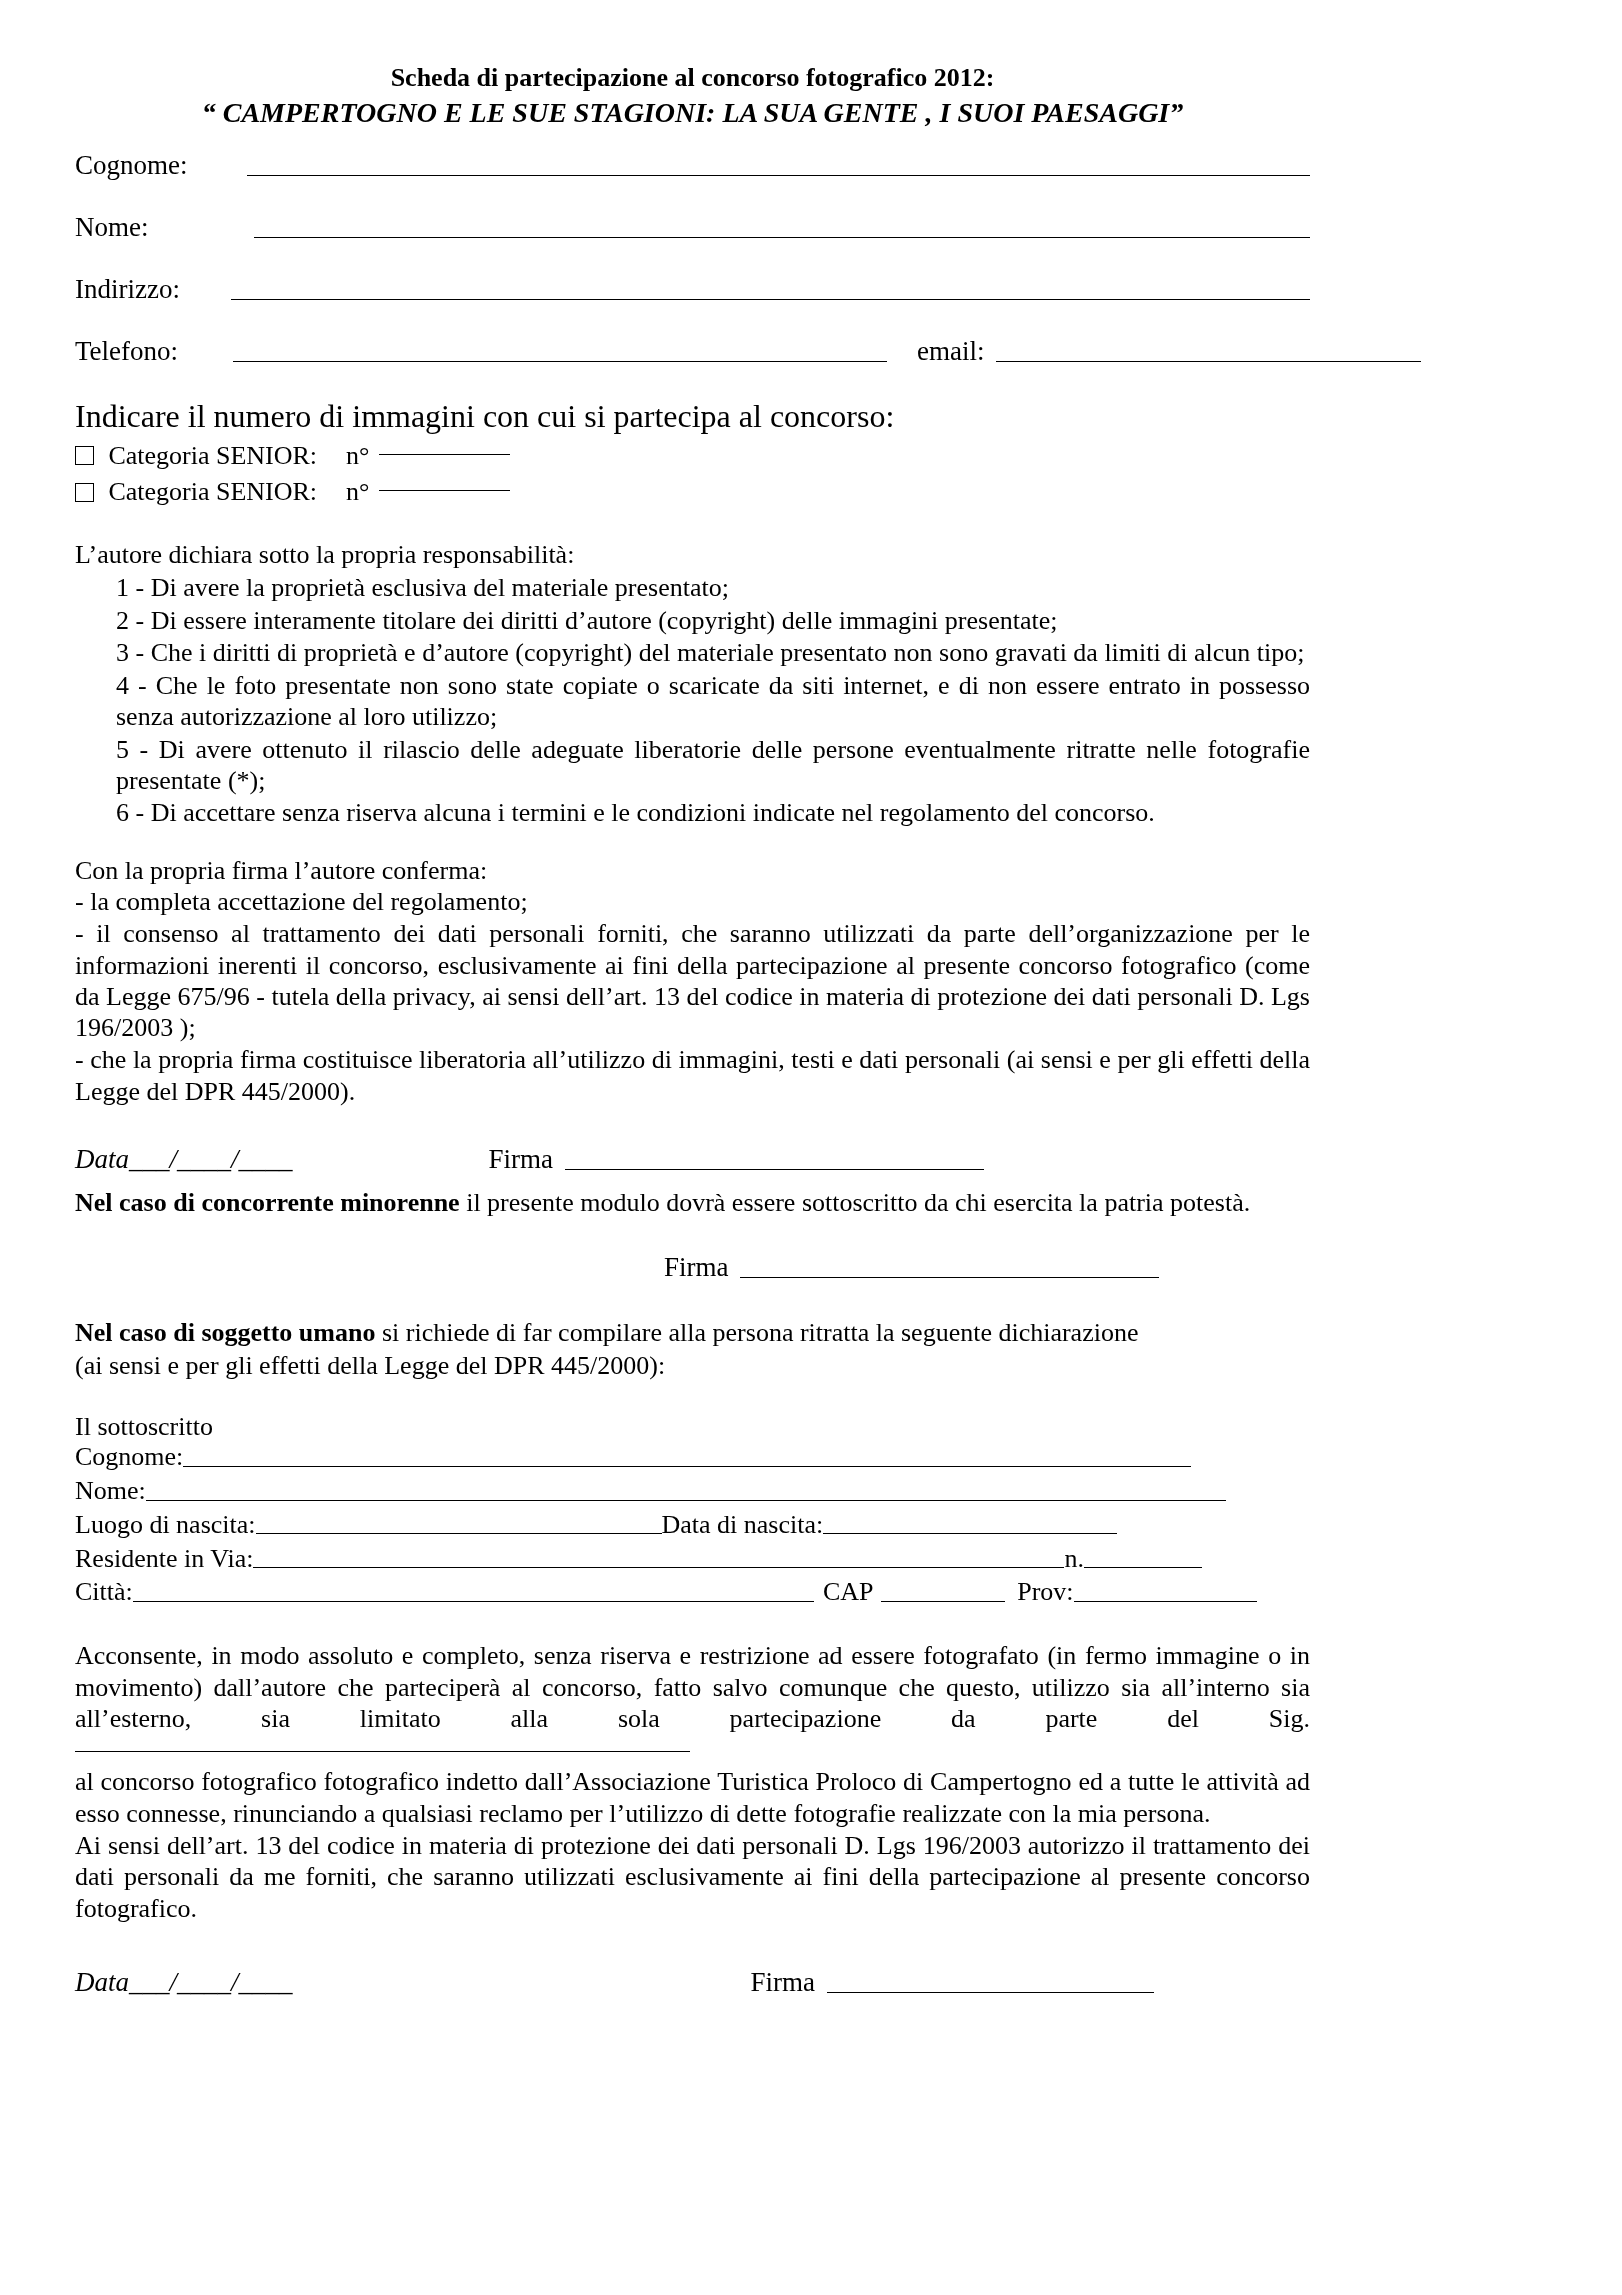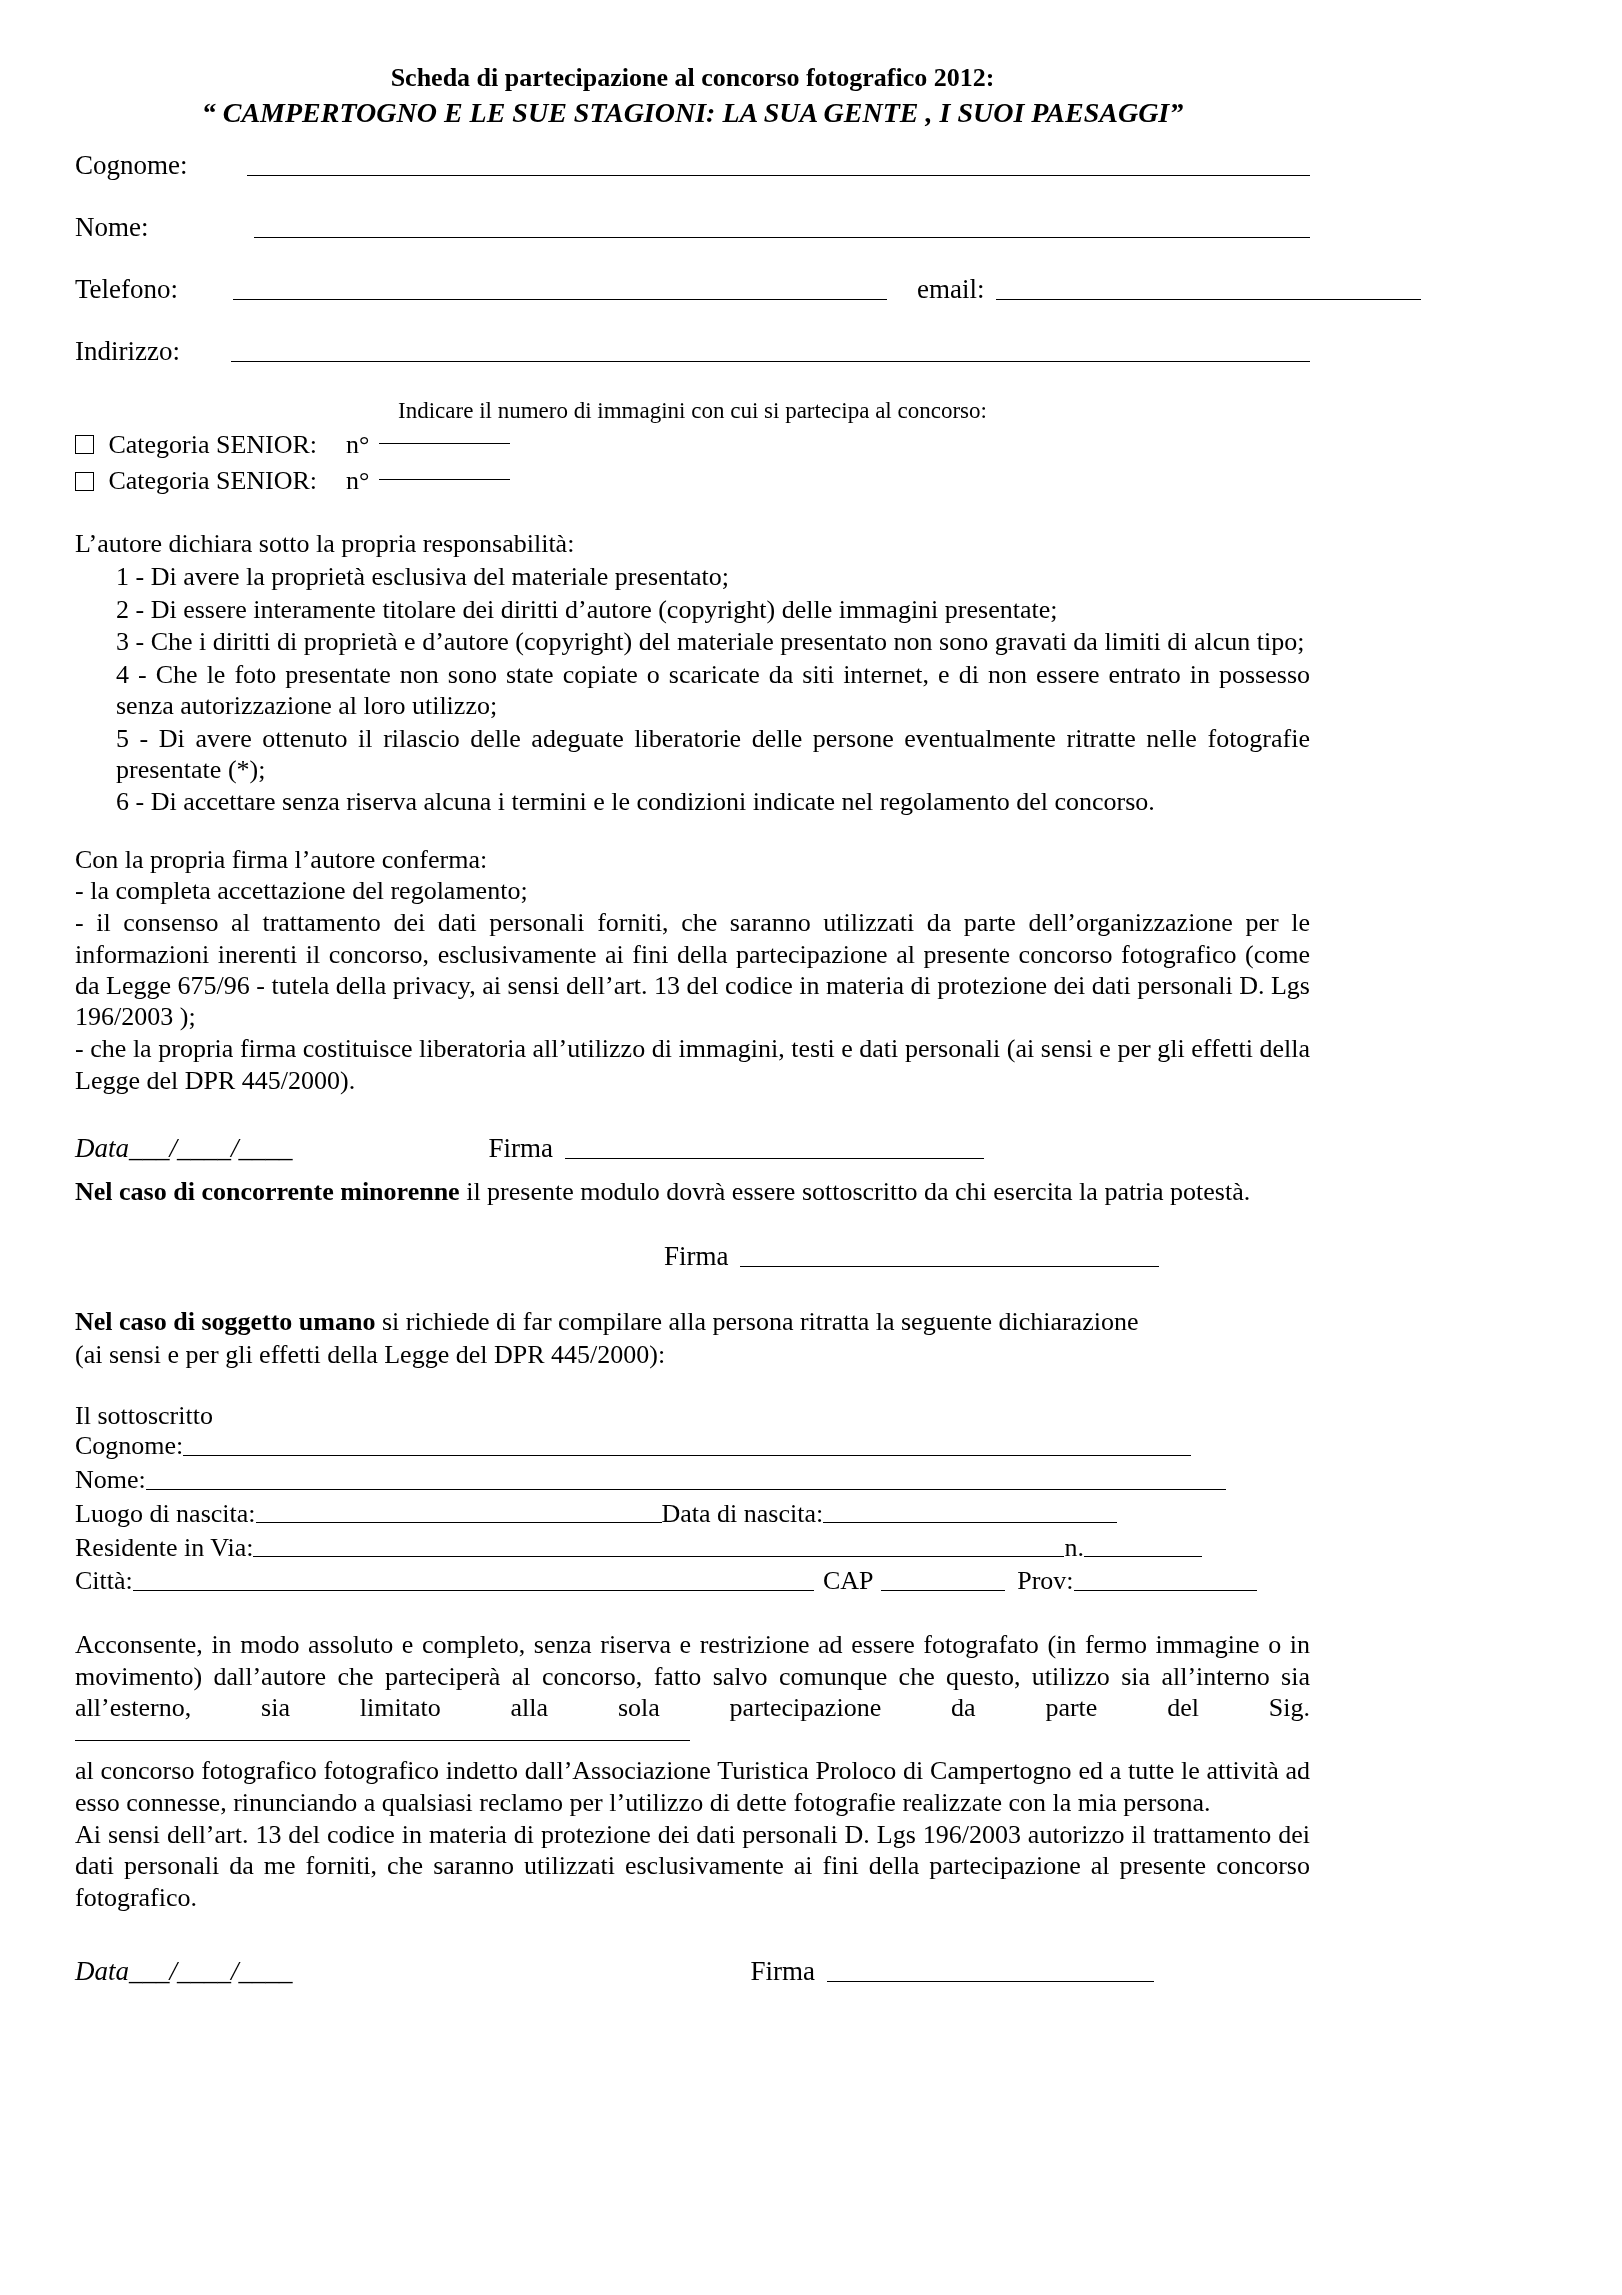--- a/index.html
+++ b/index.html
@@ -61,23 +61,22 @@
     margin-left: 30px;
   }
   .para-tight {
     font-size: 26px;
     line-height: 1.2;
     margin: 0;
   }
   .block-gap { height: 25px; }
 
   .intro-line {
-    font-size: 23px;
+    font-size: 32px;
     margin: 17px 0 5.2px 0;
-    text-align: center;
   }
 
   
   .check-row {
     display: flex;
     align-items: center;
     font-size: 26px;
     margin-bottom: 6.5px;
   }
   .checkbox {
@@ -168,29 +167,29 @@
     <span class="field-label">Cognome:</span>
     <span class="rule" style="margin-left:59px;"></span>
   </div>
 
   <div class="field-row">
     <span class="field-label">Nome:</span>
     <span class="rule" style="margin-left:105px;"></span>
   </div>
 
   <div class="field-row">
+    <span class="field-label">Indirizzo:</span>
+    <span class="rule" style="margin-left:51px;"></span>
+  </div>
+
+  <div class="field-row">
     <span class="field-label">Telefono:</span>
     <span class="rule fixed-a" style="margin-left:55px; flex:0 0 654px;"></span>
     <span class="inline-label">email:</span>
     <span class="rule fixed-b"></span>
-  </div>
-
-  <div class="field-row">
-    <span class="field-label">Indirizzo:</span>
-    <span class="rule" style="margin-left:51px;"></span>
   </div>
 
   <div class="intro-line">Indicare il numero di immagini con cui si partecipa al concorso:</div>
 
   <div class="check-row">
     <span class="checkbox"></span>
     <span class="check-label">Categoria SENIOR:</span>
     <span class="deg">n°</span>
     <span class="small-rule"></span>
   </div>

